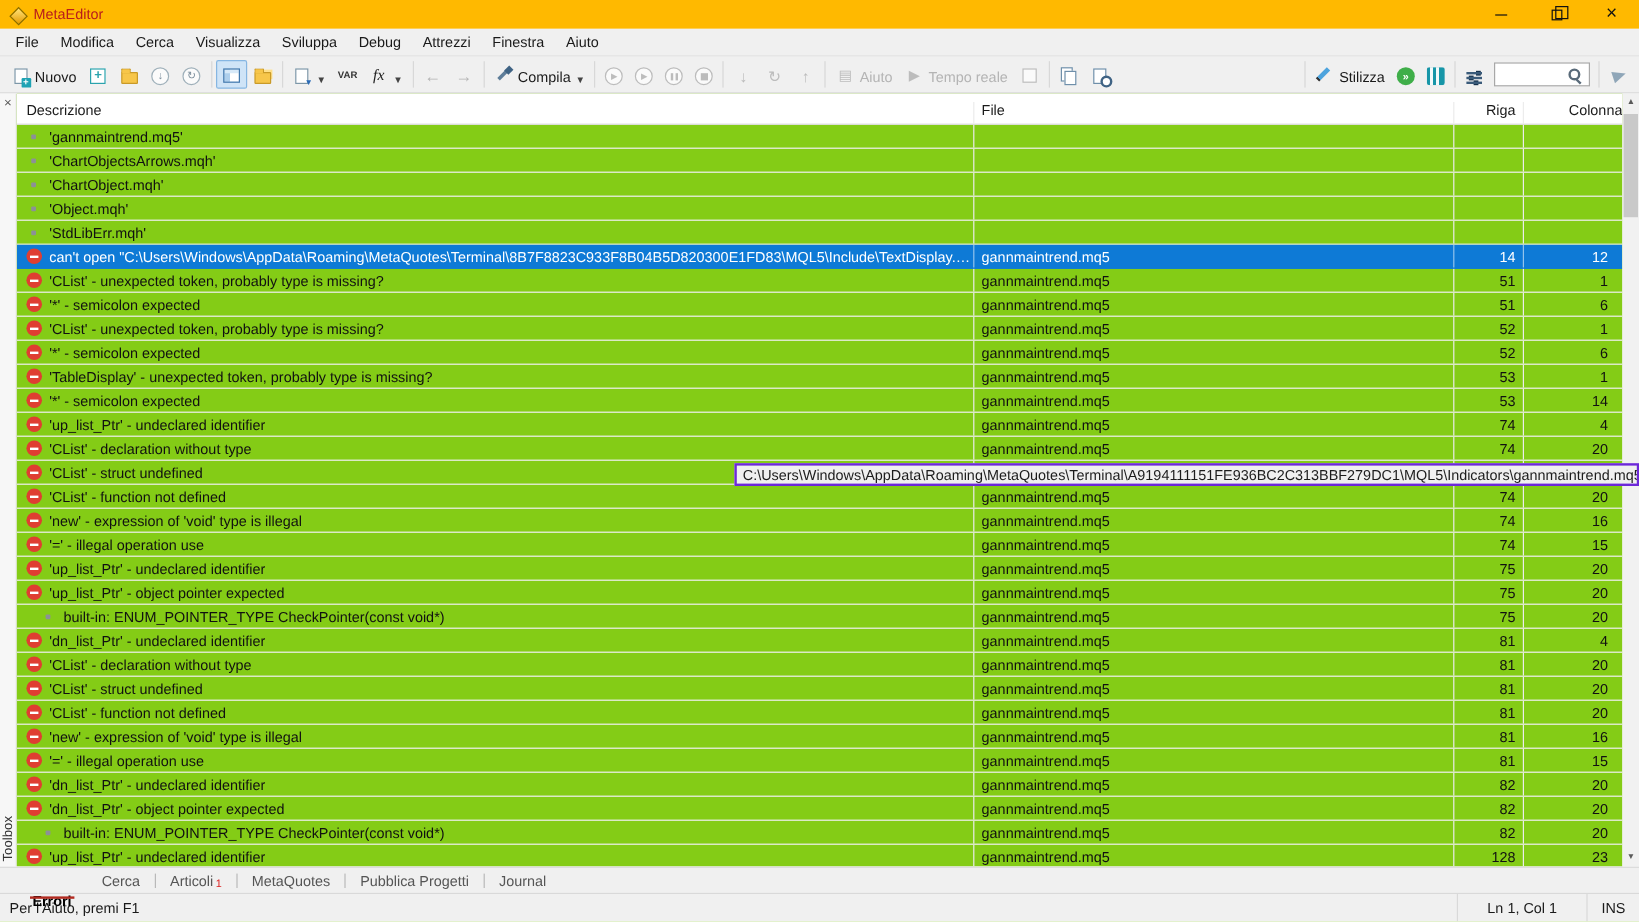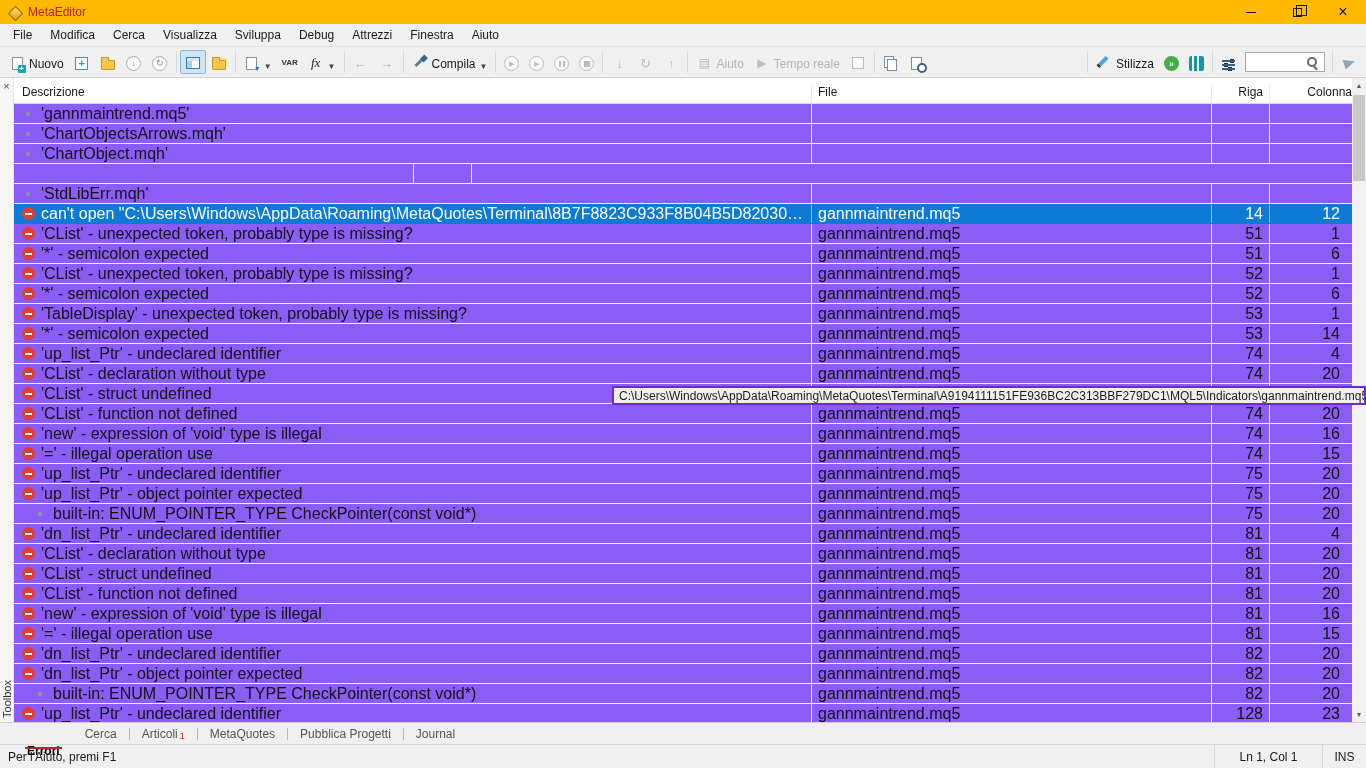--- a/index.html
+++ b/index.html
@@ -94,32 +94,32 @@
   .spacer { flex:1 1 auto; }
 
   
   .main { flex:1 1 auto; display:flex; position:relative; overflow:hidden; background:#fff; }
   .left-strip { width:14px; background:#f7f7f7; border-right:1px solid #e6e6e6; display:flex; flex-direction:column;
     align-items:center; flex:0 0 auto; }
   .panel-close { font-size:11px; color:#555; line-height:12px; margin-top:2px; cursor:default; }
   .toolbox-vlabel { margin-top:auto; margin-bottom:4px; writing-mode:vertical-rl; transform:rotate(180deg);
     font-size:11px; color:#333; }
 
-  .panel { flex:1 1 auto; display:flex; flex-direction:column; overflow:hidden; background:#8b5cf6; }
+  .panel { flex:1 1 auto; display:flex; flex-direction:column; overflow:hidden; background:#84cc16; }
   .grid-header { height:26px; display:flex; align-items:flex-end; border-bottom:1px solid #d9d9d9; flex:0 0 auto;
     font-size:12px; color:#1a1a1a; background:#fff; }
   .grid-header .hcell { padding-bottom:4px; }
   .hcell, .cell { border-right:1px solid #ececec; }
   .h-desc { flex:1 1 auto; min-width:0; padding-left:8px; }
   .h-file { width:400px; flex:0 0 auto; padding-left:6px; }
   .h-line { width:58px; flex:0 0 auto; text-align:right; padding-right:6px; }
   .h-col  { width:82px; flex:0 0 auto; text-align:right; border-right:none; }
 
   .rows { flex:1 1 auto; overflow:hidden; }
-  .row { height:20px; display:flex; align-items:center; border-bottom:1px solid #f0f0f0; font-size:16px; color:#111; }
+  .row { height:20px; display:flex; align-items:center; border-bottom:1px solid #f0f0f0; font-size:12px; color:#111; }
   .c-desc { flex:1 1 auto; min-width:0; display:flex; align-items:center; overflow:hidden; white-space:nowrap; height:100%; }
   .c-file { width:400px; flex:0 0 auto; padding-left:6px; overflow:hidden; white-space:nowrap; height:100%; display:flex; align-items:center; }
   .c-line { width:58px; flex:0 0 auto; text-align:right; padding-right:6px; height:100%; display:flex; align-items:center; justify-content:flex-end; }
   .c-col  { width:82px; flex:0 0 auto; text-align:right; padding-right:12px; border-right:none; height:100%; display:flex; align-items:center; justify-content:flex-end; }
   .row-icon { flex:0 0 auto; }
   .row.t-error .row-icon { width:13px; height:13px; margin:0 6px 0 8px; border-radius:50%; background:#df3e32; position:relative; }
   .row.t-error .row-icon::after { content:""; position:absolute; left:3px; top:5.5px; width:7px; height:2px; background:#fff; }
   .row.t-dot .row-icon { width:4px; height:4px; margin:0 11px 0 12px; background:#8c9196; border-radius:1px; }
   .row.indent .row-icon { margin-left:24px; }
   .desc-text { overflow:hidden; text-overflow:ellipsis; white-space:nowrap; }
@@ -379,20 +379,24 @@
           <div class="row t-dot">
     <div class="c-desc">
       <span class="row-icon"></span>
       <span class="desc-text">'ChartObject.mqh'</span>
     </div>
     <div class="c-file"></div>
     <div class="c-line"></div>
     <div class="c-col"></div>
   </div>
           <div class="row t-dot">
+    <div class="c-desc">
+      <span class="row-icon"></span>
+      <span class="desc-text">'Object.mqh'</span>
+    </div>
     <div class="c-file"></div>
     <div class="c-line"></div>
     <div class="c-col"></div>
   </div>
           <div class="row t-dot">
     <div class="c-desc">
       <span class="row-icon"></span>
       <span class="desc-text">'StdLibErr.mqh'</span>
     </div>
     <div class="c-file"></div>

